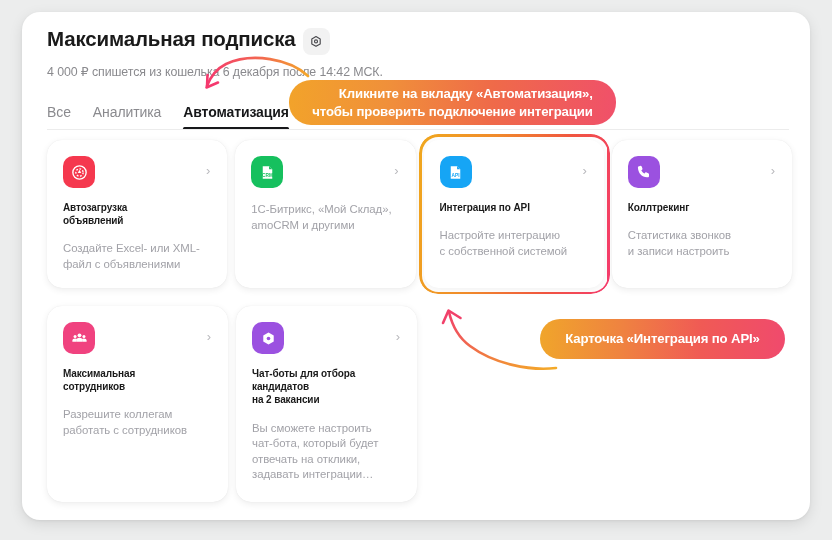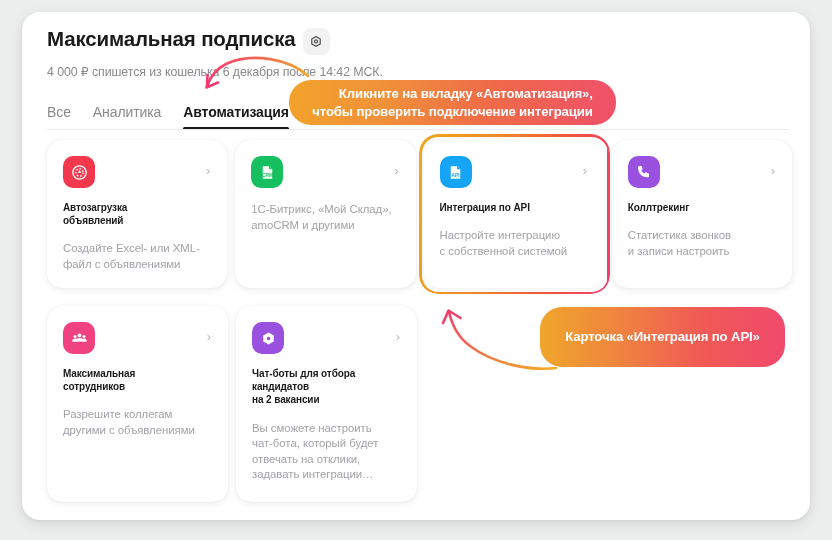--- a/index.html
+++ b/index.html
@@ -237,23 +237,23 @@
   .callout-1 {
     left: 289px;
     top: 80px;
     width: 327px;
     height: 45px;
     background: linear-gradient(95deg, #f2a32a 0%, #f0903a 30%, #ef6a49 62%, #f0506a 100%);
   }
 
   .callout-2 {
     left: 540px;
-    top: 307px;
+    top: 319px;
     width: 245px;
-    height: 60px;
+    height: 40px;
     background: linear-gradient(90deg, #f0a52b 0%, #ef8340 33%, #f05a55 66%, #f04a6d 100%);
   }
 
   
   .arrow-svg {
     position: absolute;
     z-index: 45;
     pointer-events: none;
   }
   .arrow-1 { left: 186px; top: 48px; }
@@ -384,21 +384,21 @@
               </svg>
             </div>
             <div class="chevron">›</div>
           </div>
           <div class="card-title">
             <span>Максимальная</span><br>
             <span>сотрудников</span>
           </div>
           <div class="card-desc">
             <span>Разрешите коллегам</span><br>
-            <span>другими с объявлениями</span>
+            <span>работать с сотрудников</span>
           </div>
         </div>
 
         <div class="card">
           <div class="card-top">
             <div class="app-icon" style="background:#9b51e0">
               <svg width="19" height="19" viewBox="0 0 24 24">
                 <path d="M12 4.4l6.6 3.8v7.6L12 19.6 5.4 15.8V8.2z" fill="#ffffff"></path>
                 <circle cx="12" cy="12" r="2.3" fill="#9b51e0"></circle>
               </svg>

